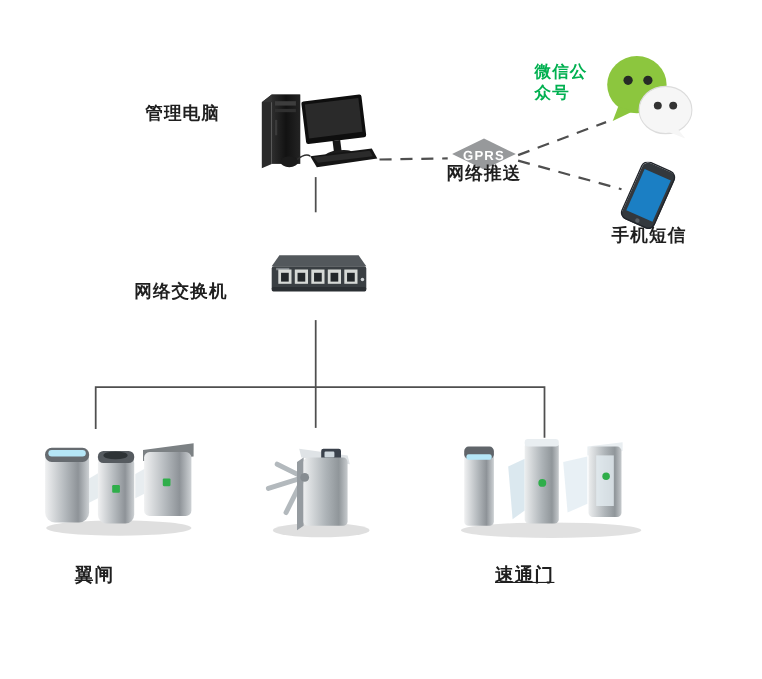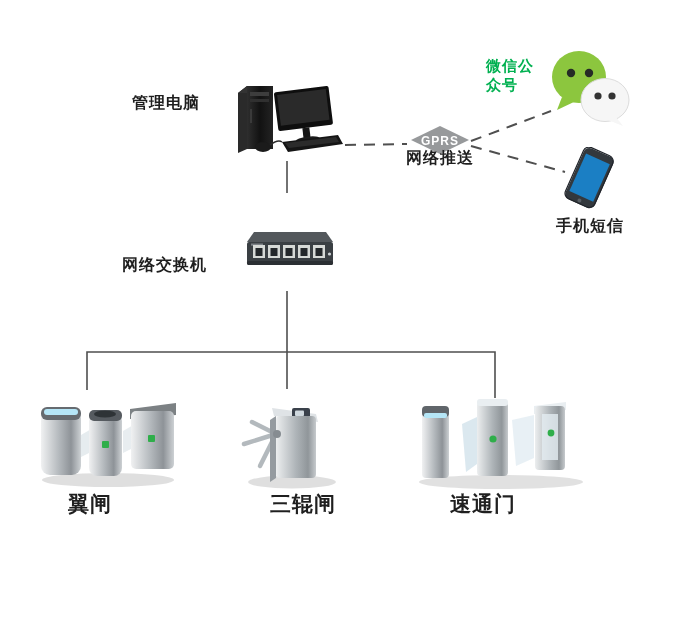--- a/index.html
+++ b/index.html
@@ -7,26 +7,26 @@
   .canvas {
     position:relative; width:693px; height:617px; background:#ffffff;
     font-family:"Liberation Serif","DejaVu Serif",serif; overflow:hidden;
   }
   .abs { position:absolute; }
   .lbl { position:absolute; color:#1f1f1f; font-weight:600; font-size:16px;
          text-align:left; letter-spacing:1px; white-space:nowrap; }
   .lbl-computer { left:132px; top:93px;  width:84px; }
   .lbl-push     { left:406px; top:148px; width:80px; }
   .lbl-wechat   { left:486px; top:57px;  width:64px; color:#00b050; font-size:15px; line-height:19px; }
-  .lbl-sms      { left:556px; top:216px; width:80px; }
+  .lbl-sms      { left:556px; top:204px; width:80px; }
   .lbl-switch   { left:122px; top:255px; width:100px; }
-  .lbl-gate     { top:490px; font-size:21px; }
+  .lbl-gate     { top:511px; font-size:17px; }
   .lbl-gate1 { left:68px;  width:74px; }
   .lbl-gate2 { left:270px; width:76px; }
-  .lbl-gate3 { left:450px; width:76px; }
+  .lbl-gate3 { left:450px; width:76px;text-decoration:underline; }
   svg { display:block; }
   .overlay { position:absolute; left:0; top:0; pointer-events:none; }
 </style>
 </head>
 <body>
 
 <div class="canvas">
 
   <svg class="overlay" width="693" height="617">
     <g stroke="#4f4f4f" fill="none">
@@ -158,21 +158,20 @@
       <line x1="36" y1="42" x2="20" y2="74"></line>
       <line x1="36" y1="42" x2="12" y2="30"></line>
     </g>
     <polygon points="34,24 32,16 76,22 78,30" fill="#dfe3e6"></polygon>
     <rect x="52" y="16" width="18" height="11" rx="2" fill="#3a414b"></rect>
     <rect x="55" y="18.5" width="9" height="5.5" rx="1" fill="#cfd8de"></rect>
     <polygon points="30,28 36,24 36,86 30,90" fill="#959ba0"></polygon>
     <rect x="36" y="24" width="40" height="62" rx="4" fill="url(#met2)"></rect>
     <circle cx="37" cy="42" r="4" fill="#868c91"></circle>
   </svg>
-  <div class="lbl lbl-gate lbl-gate2">三辊闸</div>
 
   <svg class="abs" style="left:414px;top:392px;" width="174" height="100" viewBox="0 0 174 100">
     <ellipse cx="87" cy="90" rx="82" ry="7" fill="#d9d9d9" opacity="0.8"></ellipse>
     <polygon points="48,32 63,25 63,72 52,80" fill="#cfe0ea" opacity="0.75"></polygon>
     <polygon points="98,28 120,23 120,66 102,74" fill="#d8e6ee" opacity="0.6"></polygon>
     <rect x="8" y="18" width="27" height="68" rx="4" fill="url(#met1)"></rect>
     <rect x="8" y="14" width="27" height="11" rx="4" fill="#60656a"></rect>
     <rect x="10" y="21" width="23" height="5" rx="2" fill="#b5e6f7"></rect>
     <rect x="63" y="10" width="31" height="74" rx="4" fill="url(#met2)"></rect>
     <rect x="63" y="7" width="31" height="7" rx="3" fill="#e9eef1"></rect>

